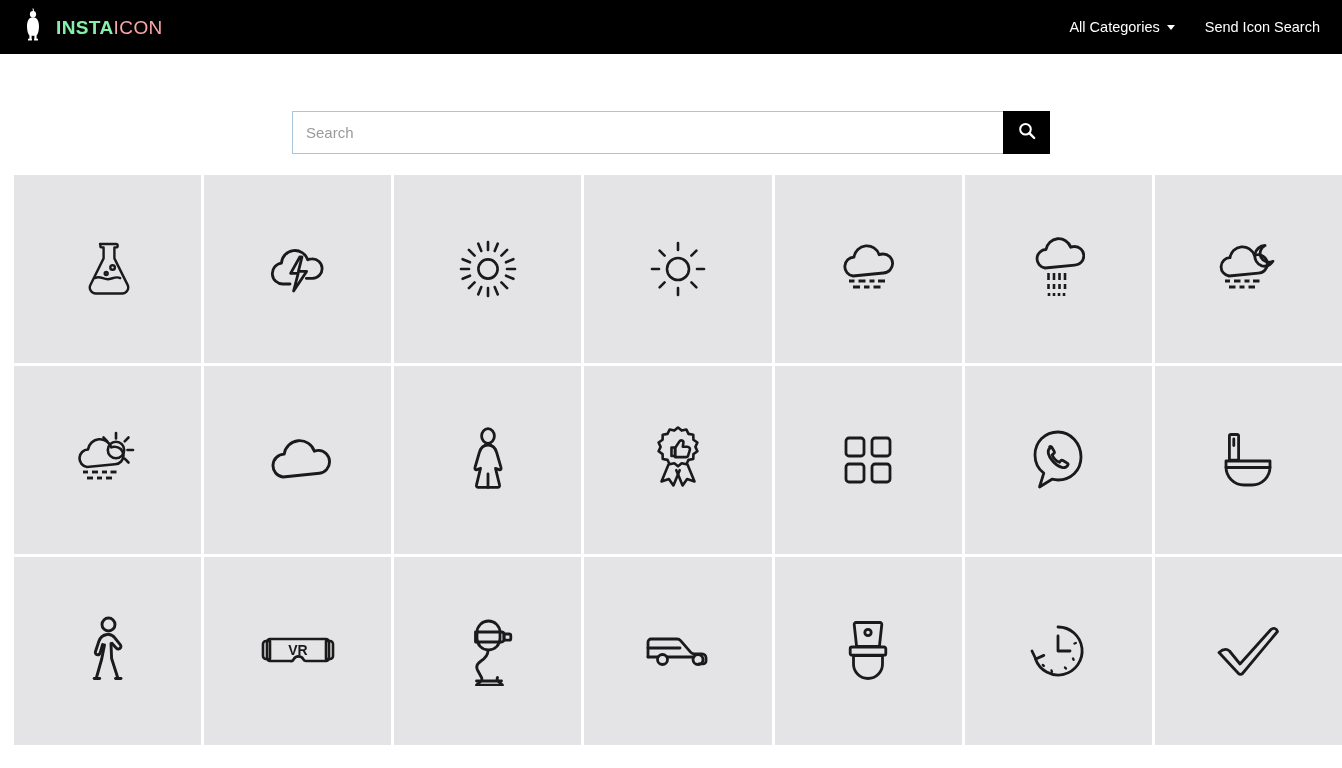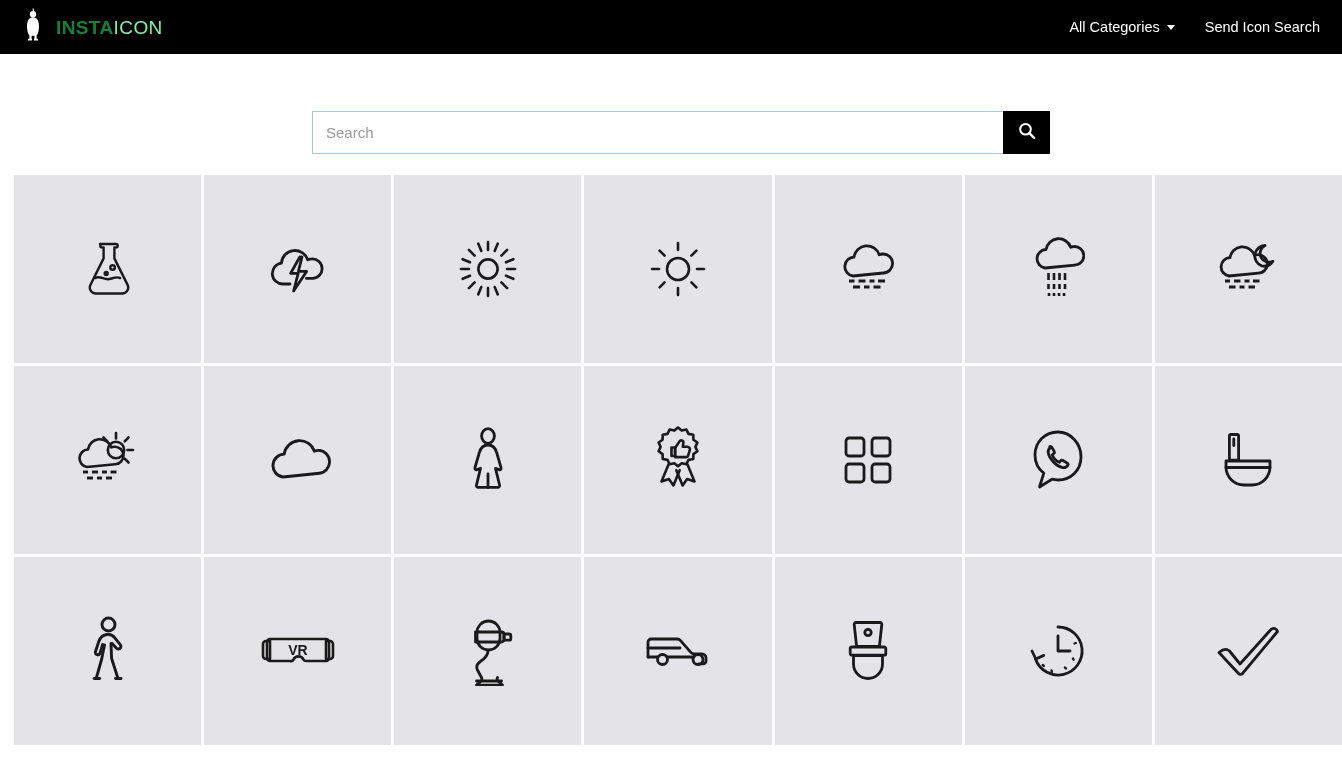--- a/index.html
+++ b/index.html
@@ -27,22 +27,22 @@
     cursor: pointer;
   }
   .brand-figure { display: block; }
   .brand-text {
     font-size: 19px;
     font-weight: 700;
     letter-spacing: 0.4px;
     line-height: 1;
     white-space: nowrap;
   }
-  .brand-insta { color: #15803d; }
-  .brand-icon-word { color: #86efac; font-weight: 400; }
+  .brand-insta { color: #86efac; }
+  .brand-icon-word { color: #fca5a5; font-weight: 400; }
 
   .nav-right {
     display: flex;
     align-items: center;
     gap: 30px;
     padding-right: 8px;
   }
   .nav-link {
     color: #ffffff;
     font-size: 14.5px;
@@ -86,21 +86,20 @@
   .search-input {
     flex: 1;
     border: 1px solid #a9c6dd;
     border-right: none;
     background: #ffffff;
     font-size: 15px;
     color: #333;
     padding: 0 13px;
     outline: none;
     font-family: "Liberation Sans", sans-serif;
-    margin-left: 20px;
   }
   .search-input::placeholder { color: #9a9a9a; }
   .search-btn {
     width: 47px;
     background: #000000;
     border: none;
     display: flex;
     align-items: center;
     justify-content: center;
     cursor: pointer;

